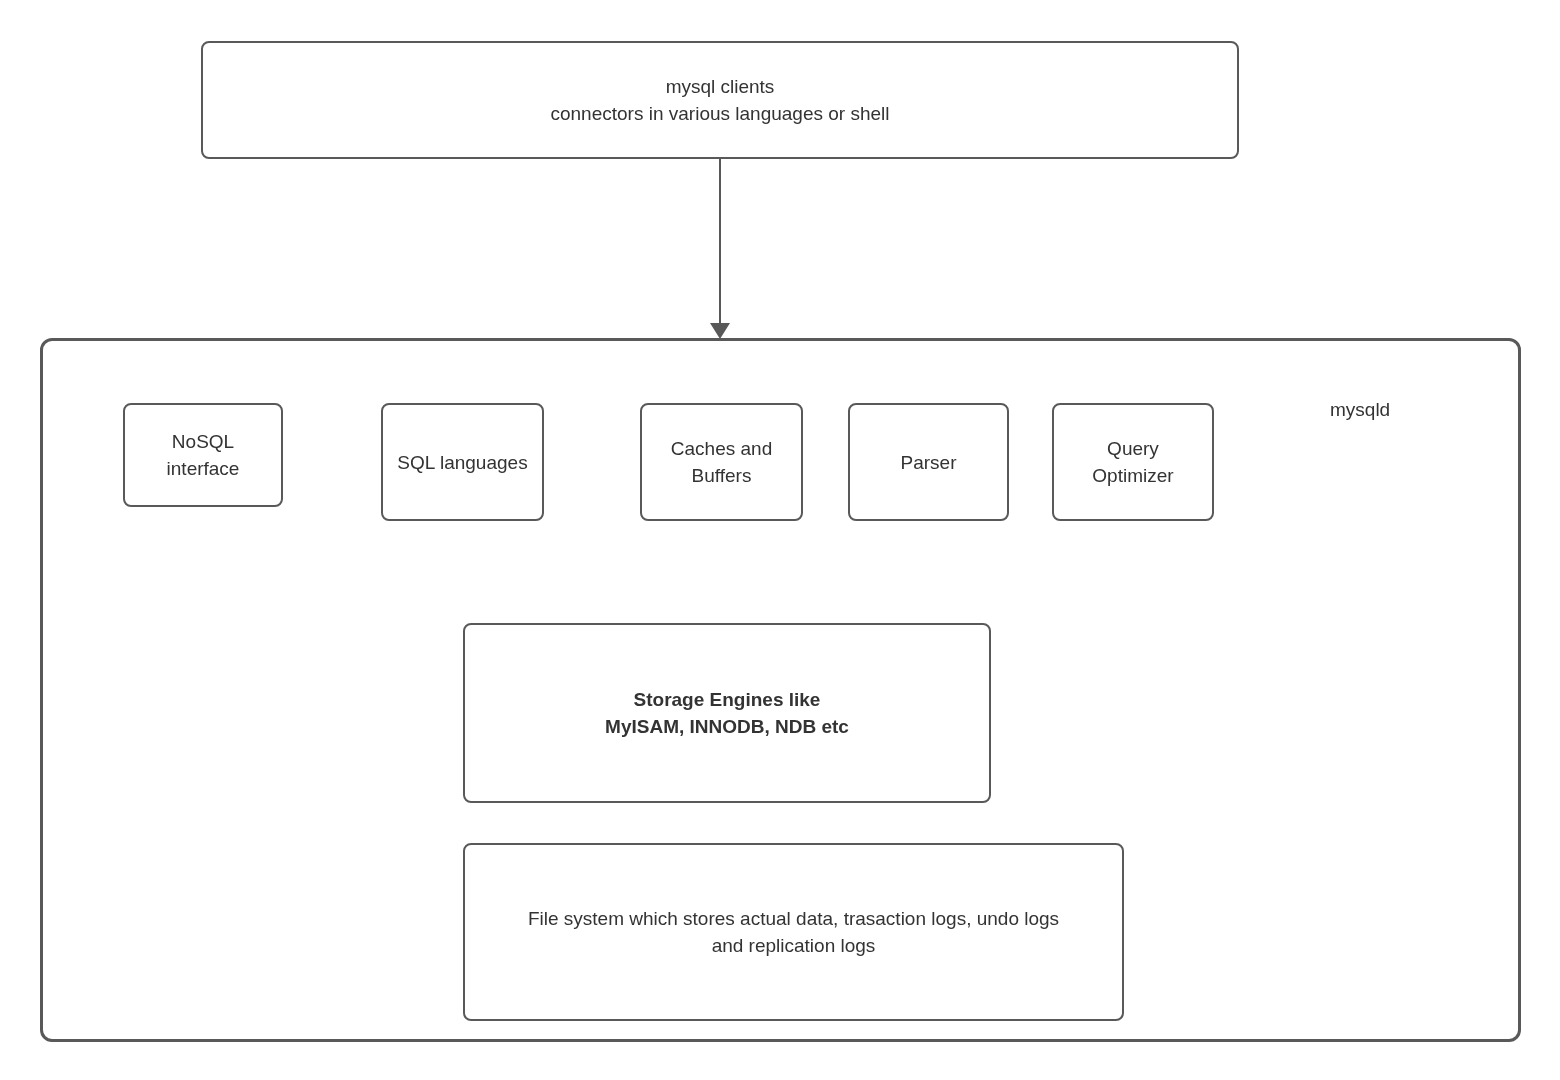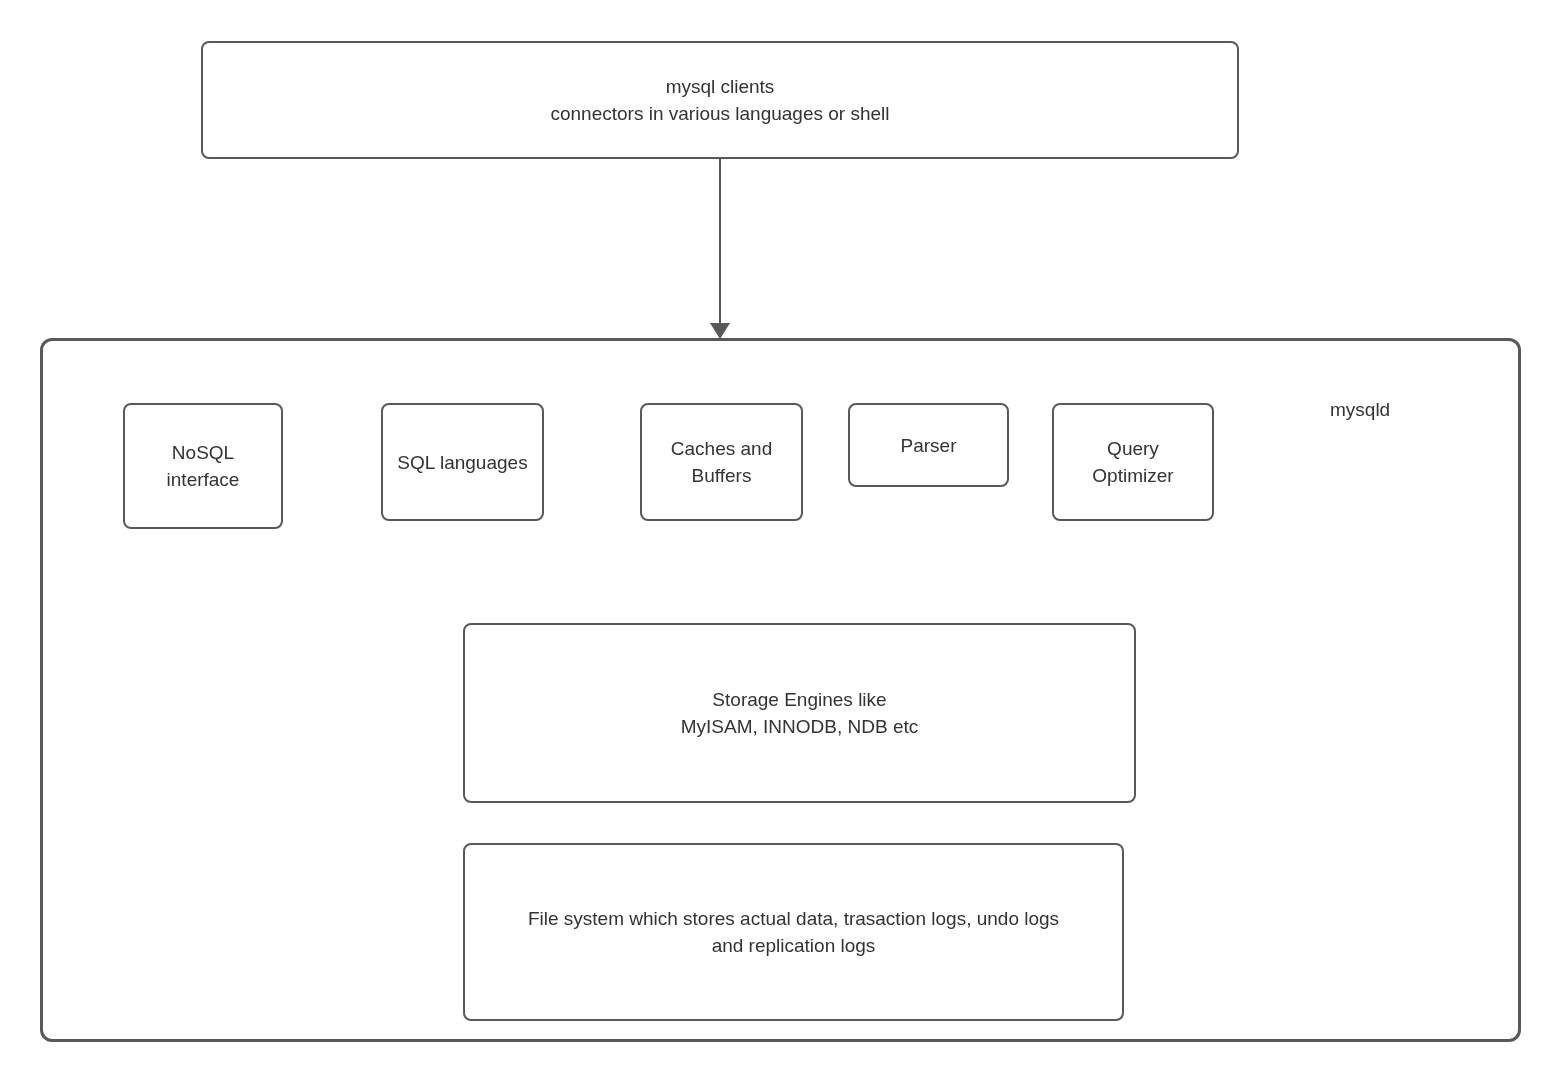--- a/index.html
+++ b/index.html
@@ -60,27 +60,27 @@
     border-radius: 12px;
     background: #ffffff;
   }
   .mysqld-label {
     position: absolute;
     left: 1287px; top: 58px;
     font-size: 19px;
     color: #333333;
   }
   
-  .comp-nosql   { left: 80px;   top: 62px; width: 160px; height: 126px; }
+  .comp-nosql   { left: 80px;   top: 62px; width: 160px; height: 104px; }
   .comp-sql     { left: 338px;  top: 62px; width: 163px; height: 118px; }
   .comp-caches  { left: 597px;  top: 62px; width: 163px; height: 118px; }
-  .comp-parser  { left: 805px;  top: 62px; width: 161px; height: 84px; }
+  .comp-parser  { left: 805px;  top: 62px; width: 161px; height: 118px; }
   .comp-query   { left: 1009px; top: 62px; width: 162px; height: 118px; }
   
-  .storage-box  { left: 420px; top: 282px; width: 673px; height: 180px; }
+  .storage-box  { left: 420px; top: 282px; width: 528px; height: 180px; font-weight: bold; }
   .filesys-box  { left: 420px; top: 502px; width: 661px; height: 178px; }
 </style>
 </head>
 <body>
 
 <div class="canvas">
 
   <div class="node clients-box">
     <span>mysql clients
 connectors in various languages or shell</span>

